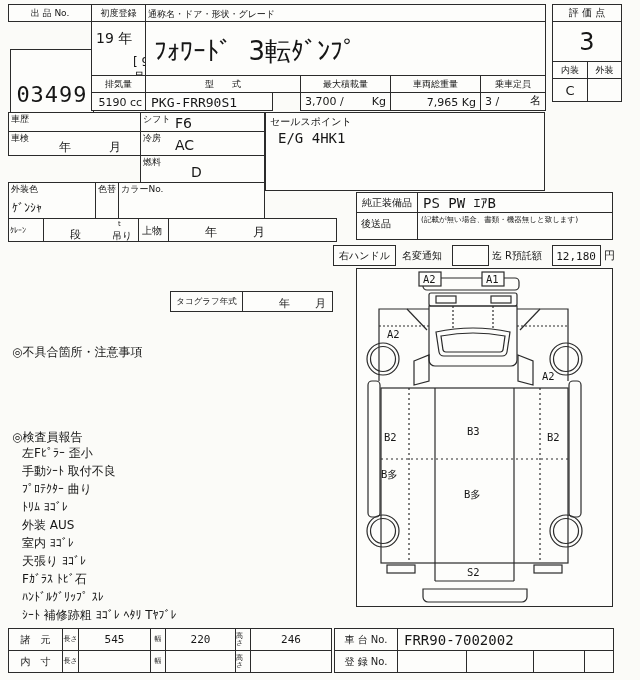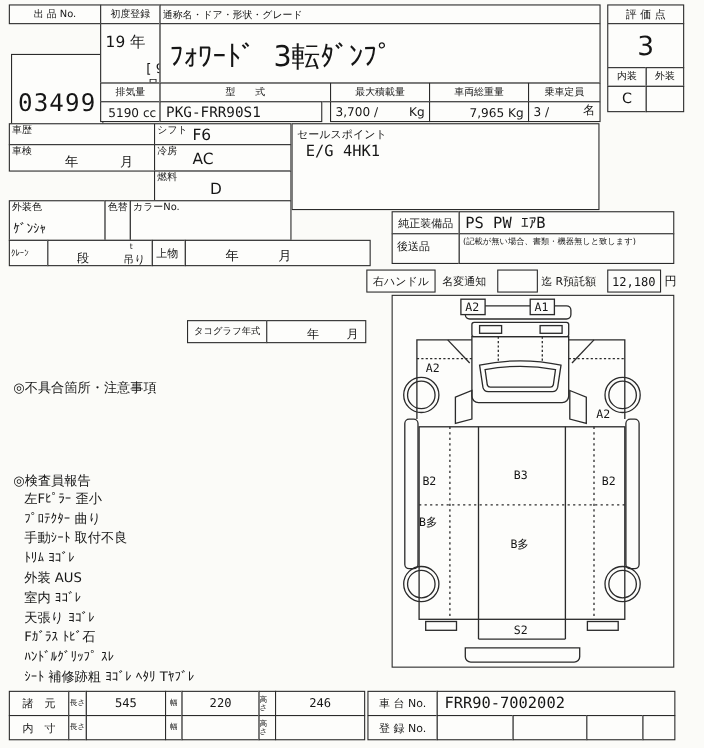--- a/index.html
+++ b/index.html
@@ -34,21 +34,21 @@
   <div class="cell" style="left:145px;top:21px;width:401px;height:55px;">
     <div class="txt" style="left:8px;top:12px;font-size:26px;white-space:pre;">ﾌｫﾜｰﾄﾞ  3転ﾀﾞﾝﾌﾟ</div>
   </div>
 
   <div class="cell ctr lbl" style="left:91px;top:75px;width:55px;height:18px;">排気量</div>
   <div class="cell" style="left:91px;top:92px;width:55px;height:19px;">
     <div class="txt" style="right:3px;top:3px;font-size:11px;">5190 cc</div>
   </div>
 
   <div class="cell ctr lbl" style="left:145px;top:75px;width:156px;height:18px;">型　　式</div>
-  <div class="cell mono" style="left:145px;top:92px;width:148px;height:19px;">
+  <div class="cell mono" style="left:145px;top:92px;width:128px;height:19px;">
     <div class="txt" style="left:5px;top:2px;font-size:13px;">PKG-FRR90S1</div>
   </div>
 
   <div class="cell ctr lbl" style="left:300px;top:75px;width:91px;height:18px;">最大積載量</div>
   <div class="cell between" style="left:300px;top:92px;width:91px;height:19px;padding:2px 4px;font-size:11px;">
     <span>3,700 /</span>
     <span>Kg</span>
   </div>
 
   <div class="cell ctr lbl" style="left:390px;top:75px;width:91px;height:18px;">車両総重量</div>
@@ -149,22 +149,22 @@
   <div class="cell" style="left:242px;top:291px;width:91px;height:21px;">
     <span class="txt" style="left:36px;top:4px;font-size:11px;">年</span>
     <span class="txt" style="left:72px;top:4px;font-size:11px;">月</span>
   </div>
 
   <div class="txt" style="left:12px;top:344px;font-size:12px;">◎不具合箇所・注意事項</div>
 
   <div class="txt" style="left:12px;top:429px;font-size:12px;">◎検査員報告</div>
   <div class="txt" style="left:22px;top:444px;width:300px;font-size:12px;line-height:18px;">
     <div>左Fﾋﾟﾗｰ 歪小</div>
+    <div>手動ｼｰﾄ 取付不良</div>
     <div>ﾌﾟﾛﾃｸﾀｰ 曲り</div>
-    <div>手動ｼｰﾄ 取付不良</div>
     <div>ﾄﾘﾑ ﾖｺﾞﾚ</div>
     <div>外装 AUS</div>
     <div>室内 ﾖｺﾞﾚ</div>
     <div>天張り ﾖｺﾞﾚ</div>
     <div>Fｶﾞﾗｽ ﾄﾋﾞ石</div>
     <div>ﾊﾝﾄﾞﾙｸﾞﾘｯﾌﾟ ｽﾚ</div>
     <div>ｼｰﾄ 補修跡粗 ﾖｺﾞﾚ ﾍﾀﾘ Tﾔﾌﾞﾚ</div>
   </div>
 
   <div class="cell" style="left:356px;top:268px;width:257px;height:339px;">

